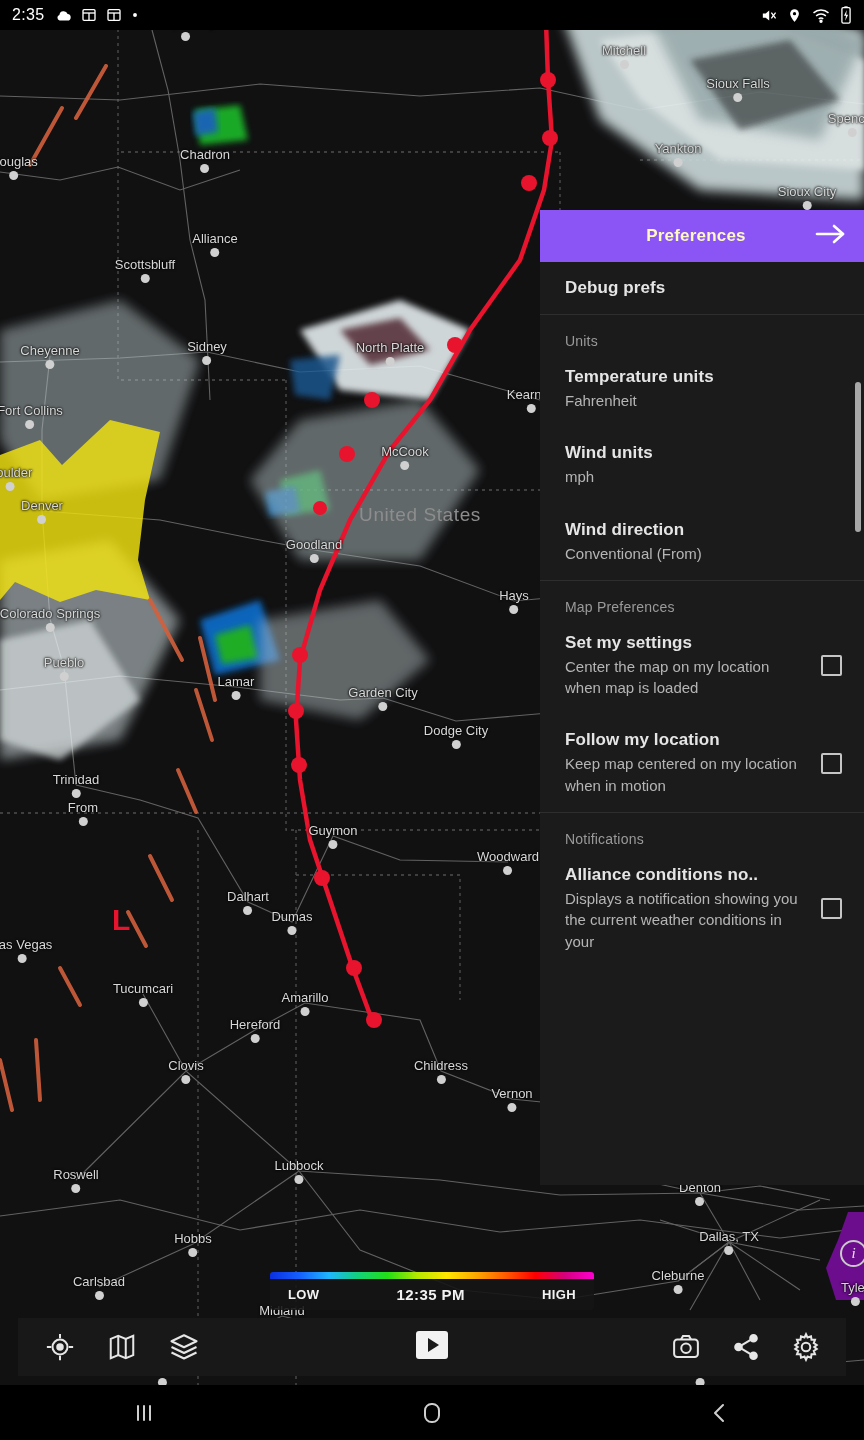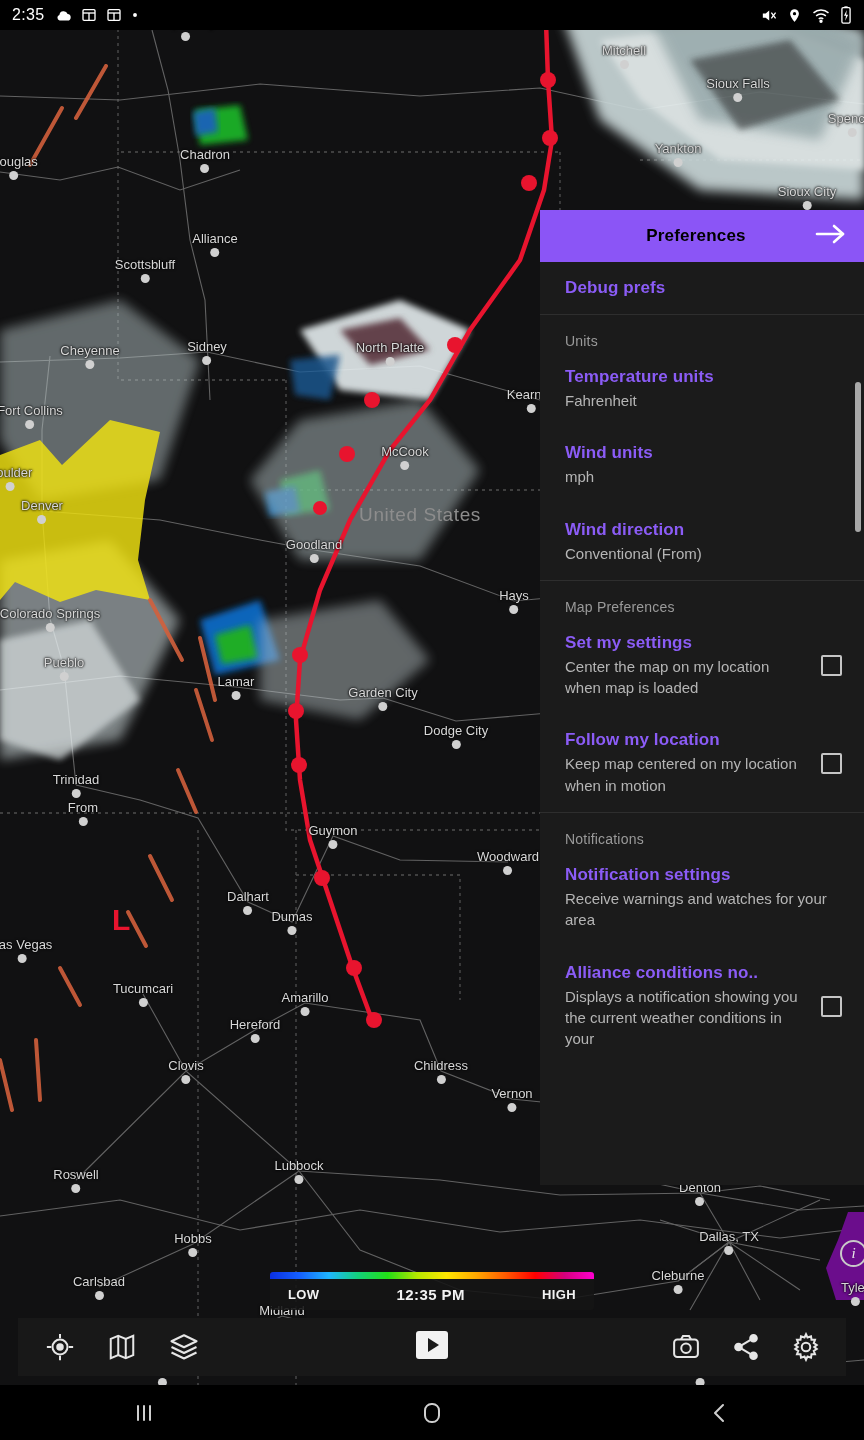--- a/index.html
+++ b/index.html
@@ -55,28 +55,28 @@
   .info-badge { position:absolute; left:840px; top:1240px; width:27px; height:27px;
     border-radius:50%; border:2px solid #c9c9c9; color:#e8e8e8; font-size:15px;
     font-style:italic; display:flex; align-items:center; justify-content:center;
     font-family:"Liberation Serif", serif; z-index:26; }
 
   
   .panel { position:absolute; left:540px; top:210px; width:324px; height:975px;
     background:#1b1b1b; z-index:50; overflow:hidden; }
   .panel-header { height:52px; background:#8b55f6; display:flex; align-items:center;
     padding:0 16px; }
-  .panel-title { flex:1; text-align:center; color:#000000; font-size:17px;
+  .panel-title { flex:1; text-align:center; color:#fef9c3; font-size:17px;
     font-weight:bold; letter-spacing:.2px; padding-left:22px; }
   .panel-body { position:relative; height:923px; }
 
   .pref-item { padding:16px 22px 16px 25px; display:flex; align-items:center;
     cursor:pointer; }
   .pref-text { flex:1; min-width:0; }
-  .pref-title { color:#8b5cf6; font-size:17px; font-weight:bold;
+  .pref-title { color:#e5e5e5; font-size:17px; font-weight:bold;
     letter-spacing:.1px; white-space:nowrap; overflow:hidden; }
   .pref-sub { color:#b5b5b5; font-size:15px; margin-top:3px; line-height:1.42; }
   .pref-check { width:21px; height:21px; border:2px solid #c5c5c5;
     border-radius:2px; margin-left:16px; flex:0 0 auto; }
   .divider { height:1px; background:#2e2e2e; margin:0; }
   .sec-head { color:#9a9a9a; font-size:14px; padding:18px 25px 2px 25px;
     letter-spacing:.2px; }
 
   .scrollbar { position:absolute; right:3px; top:120px; width:6px; height:150px;
     background:#a8a8a8; border-radius:3px; }
@@ -234,21 +234,21 @@
           <div class="city-dot"></div>
         </div>
         <div class="city" style="left: 14px; top: 167px;">
           <div class="city-label">Douglas</div>
           <div class="city-dot"></div>
         </div>
         <div class="city" style="left: 145px; top: 270px;">
           <div class="city-label">Scottsbluff</div>
           <div class="city-dot"></div>
         </div>
-        <div class="city" style="left: 50px; top: 356px; margin-left: 40px;">
+        <div class="city" style="left: 50px; top: 356px;">
           <div class="city-label">Cheyenne</div>
           <div class="city-dot"></div>
         </div>
         <div class="city" style="left: 207px; top: 352px;">
           <div class="city-label">Sidney</div>
           <div class="city-dot"></div>
         </div>
         <div class="city" style="left: 390px; top: 353px;">
           <div class="city-label">North Platte</div>
           <div class="city-dot"></div>
@@ -524,26 +524,20 @@
             <div class="pref-text">
               <div class="pref-title">Follow my location</div>
               <div class="pref-sub">Keep map centered on my location when in motion</div>
             </div>
             <div class="pref-check"></div>
           </div>
           <div class="divider"></div>
           <div class="sec-head">Notifications</div>
           <div class="pref-item">
             <div class="pref-text">
-              <div class="pref-title">Notification settings</div>
-              <div class="pref-sub">Receive warnings and watches for your area</div>
-            </div>
-          </div>
-          <div class="pref-item">
-            <div class="pref-text">
               <div class="pref-title">Alliance conditions no..</div>
               <div class="pref-sub">Displays a notification showing you the current weather conditions in your</div>
             </div>
             <div class="pref-check"></div>
           </div>
         </div>
       <div class="scrollbar"></div>
     </div>
   </div>
 

